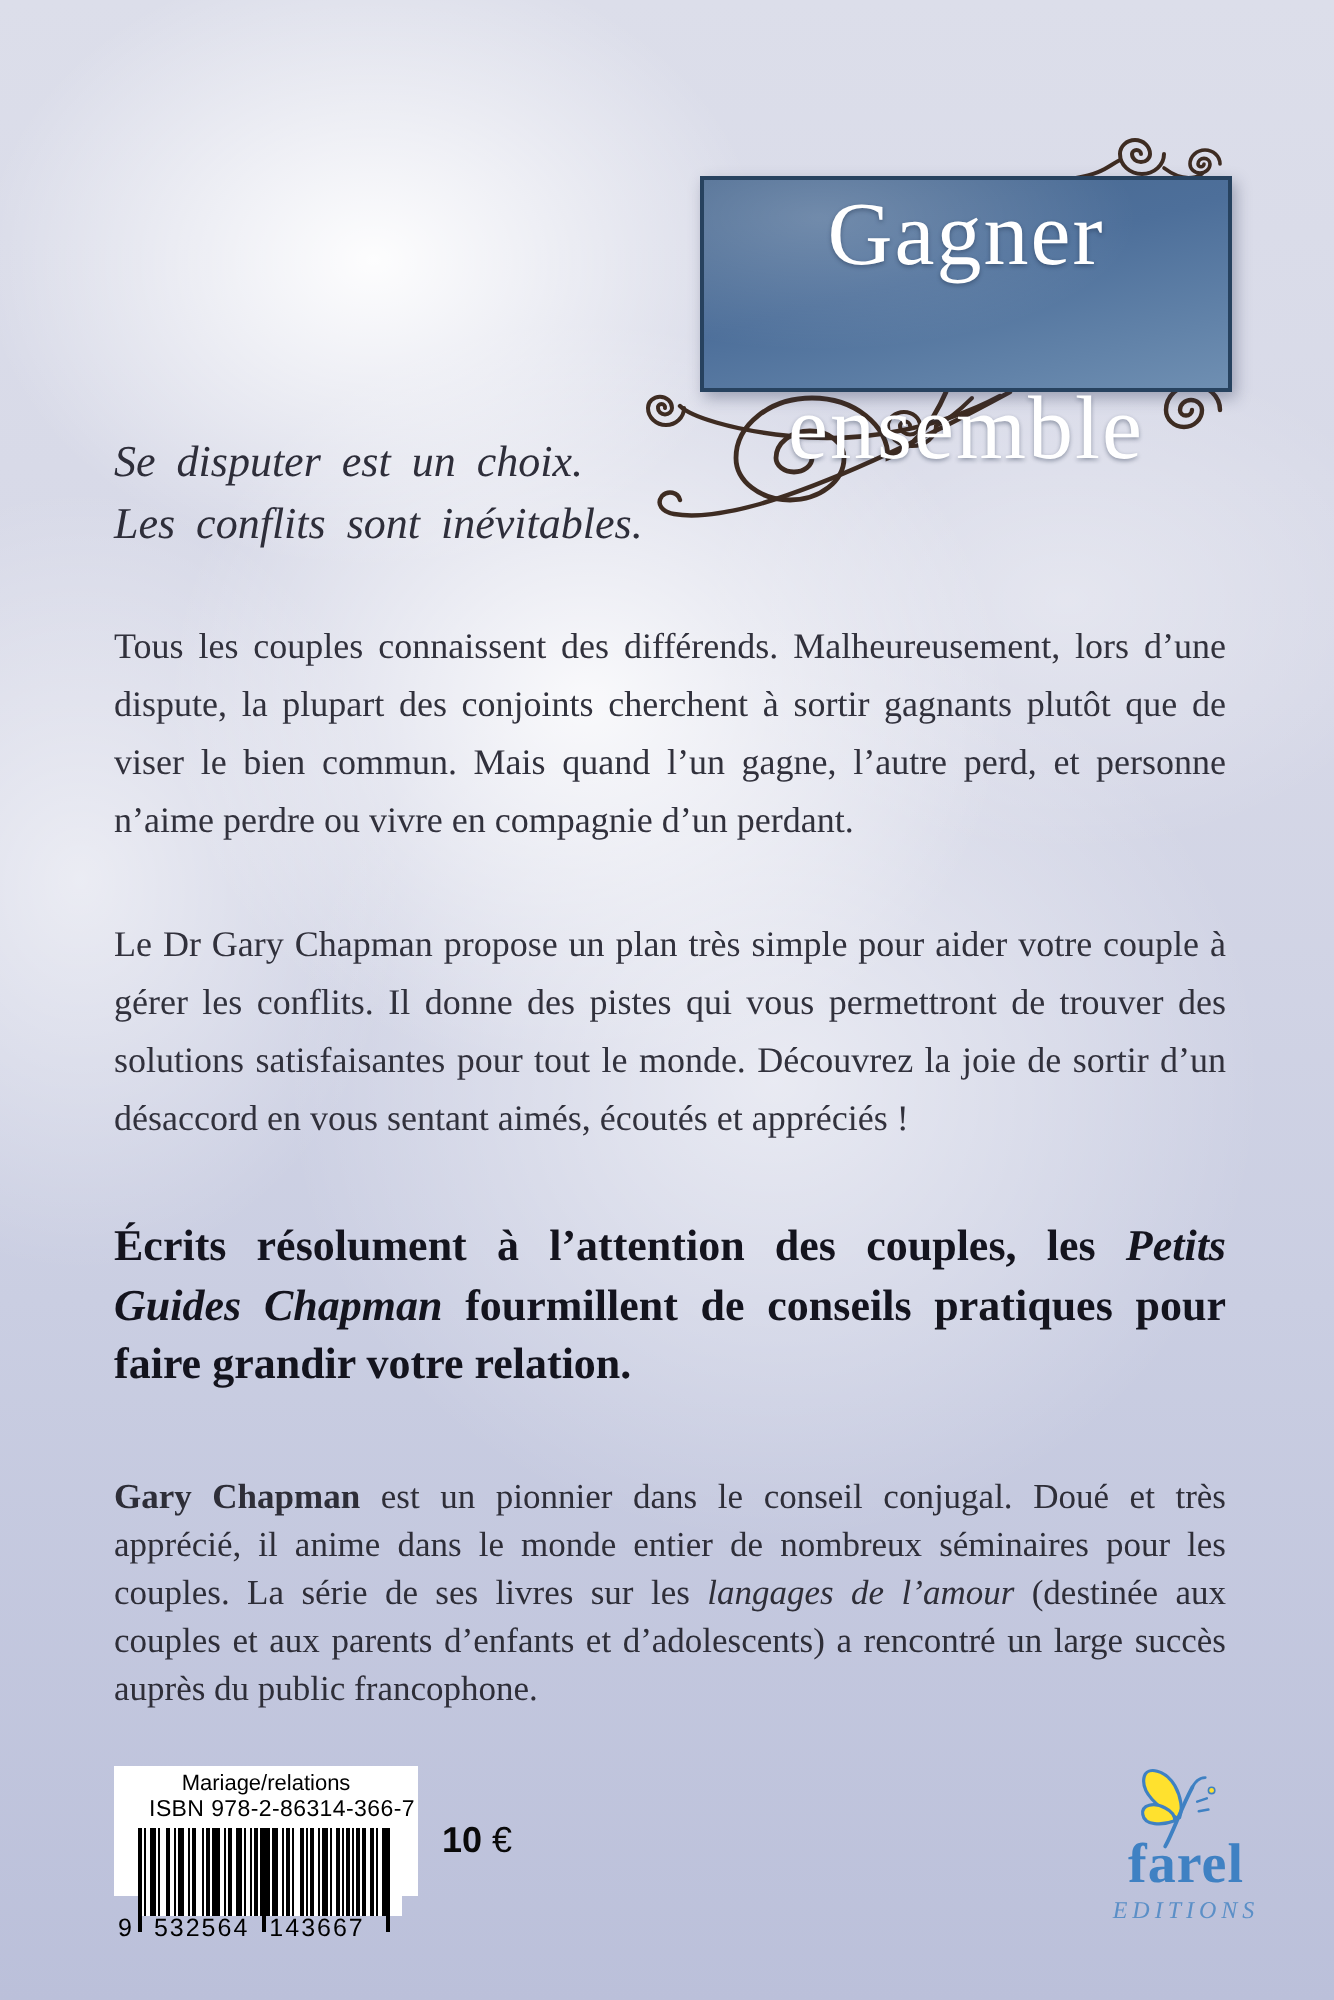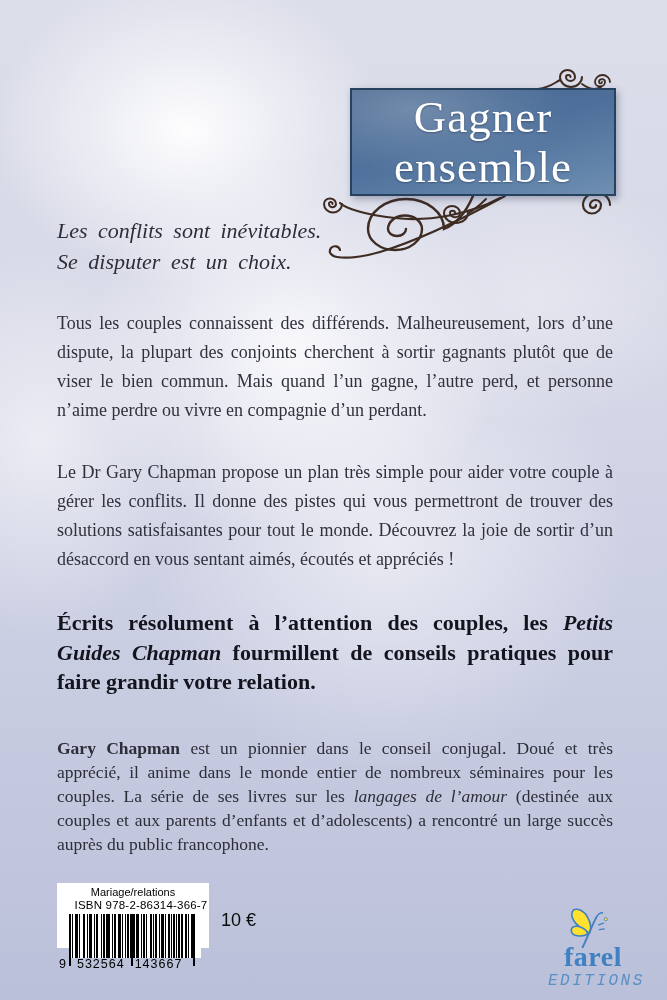--- a/index.html
+++ b/index.html
@@ -15,21 +15,21 @@
       linear-gradient(180deg,#dcdeea 0%,#d6d8e7 35%,#cacee2 65%,#bbc0da 100%);
   }
   .title-box{
     position:absolute; left:350px; top:88px; width:262px; height:104px;
     border:2px solid #27425f; box-shadow:2px 3px 7px rgba(40,50,80,0.35);
     background:
       radial-gradient(ellipse at 22% 18%, rgba(255,255,255,0.22), rgba(255,255,255,0) 55%),
       linear-gradient(165deg,#47678f 0%,#4d6f9a 45%,#6283a9 80%,#6f8fb2 100%);
     display:flex; flex-direction:column; justify-content:center; align-items:center;
   }
-  .title-line{color:#fff; font-size:45px; line-height:50px; letter-spacing:1px; text-shadow:0 1px 2px rgba(20,35,60,0.4);}
+  .title-line{color:#fff; font-size:45px; line-height:50px; letter-spacing:1px; text-shadow:0 1px 2px rgba(20,35,60,0.4);margin-top:47px;}
   .ornament{position:absolute; left:300px; top:50px; width:367px; height:240px; pointer-events:none;}
   .tagline{position:absolute; left:57px; top:215px; width:300px; font-style:italic; font-size:22px; line-height:31px; color:#2e2e3a; word-spacing:5px;}
   .para{position:absolute; left:57px; width:556px; font-size:18px; line-height:29px; color:#31313c; text-align:justify;}
   .p1{top:291px;} .p2{top:440px;}
   .highlight{position:absolute; left:57px; top:586px; width:556px; font-size:22px; line-height:29.5px; color:#14141e; font-weight:bold; text-align:justify;}
   .highlight .it{font-style:italic;}
   .bio{position:absolute; left:57px; top:718px; width:556px; font-size:17.5px; line-height:24px; color:#2e2e38; text-align:justify;}
   .bio .name{font-weight:bold;}
   .bio .it{font-style:italic;}
   .barcode-box{
@@ -52,25 +52,25 @@
       #000 81px 83px,#fff 83px 84px,#000 84px 85px,#fff 85px 86px,#000 86px 88px,#fff 88px 90px,
       #000 90px 91px,#fff 91px 92px,#000 92px 95px,#fff 95px 96px,#000 96px 97px,#fff 97px 99px,
       #000 99px 101px,#fff 101px 102px,#000 102px 103px,#fff 103px 104px,#000 104px 106px,#fff 106px 107px,
       #000 107px 108px,#fff 108px 109px,#000 109px 111px,#fff 111px 112px,#000 112px 114px,#fff 114px 116px,
       #000 116px 118px,#fff 118px 119px,#000 119px 120px,#fff 120px 122px,#000 122px 126px,#fff 126px 132px);
   }
   .guard{position:absolute; width:2px; height:52px; background:#000; top:0;}
   .g1{left:0px;} .g2{left:62px;} .g3{left:124px;}
   .bc-digits{display:flex; justify-content:flex-start; gap:10px; font-size:12.5px; line-height:14px; padding-left:2px; margin-top:-1px; letter-spacing:1px;}
   .price{position:absolute; left:221px; top:910px; font-family:"Liberation Sans","DejaVu Sans",sans-serif; font-size:18px; color:#0a0a0a;}
-  .price .amt{font-weight:normal;}
-  .publisher{position:absolute; left:548px; top:904px; width:90px; text-align:center;}
+  .price .amt{font-weight:bold;}
+  .publisher{position:absolute; left:548px; top:880px; width:90px; text-align:center;}
   .butterfly{display:block; margin:0 auto -8px 14px; width:54px; height:48px;}
   .pub-name{font-size:28px; line-height:26px; font-weight:bold; color:#3f81c3; font-family:"Liberation Serif",serif; letter-spacing:0.5px;}
-  .pub-sub{font-size:16px; letter-spacing:2.5px; font-style:italic; color:#5b8fc7; font-family:Liberation Mono, monospace; margin-top:2px;}
+  .pub-sub{font-size:12px; letter-spacing:2.5px; font-style:italic; color:#5b8fc7; font-family:Liberation Serif, serif; margin-top:2px;}
 </style>
 </head>
 <body>
 
 <div class="cover">
 
   <svg class="ornament" viewBox="300 50 367 240" fill="none" stroke="#3e2c22" stroke-linecap="round">
 
     <path stroke-width="2" d="M 462 94 C 495 89 515 92 538 89 C 551 87 554 83 560 80"></path>
     <path stroke-width="2" d="M 582 77 A 11 10 0 1 1 560 77 A 7.5 7 0 1 1 575 77 A 4.5 4 0 1 1 566 77 A 2.2 2 0 1 1 570.5 77"></path>
@@ -89,22 +89,22 @@
 
     <path stroke-width="2" d="M 486 199 C 480 205 474 210 468 213 A 12 10 0 1 1 444 213 A 8 7 0 1 1 460 213 A 5 4.2 0 1 1 450 213 A 2.5 2.2 0 1 1 455 213"></path>
   </svg>
 
   <div class="title-box">
     <div class="title-line">Gagner</div>
     <div class="title-line">ensemble</div>
   </div>
 
   <div class="tagline">
+    <div>Se disputer est un choix.</div>
     <div>Les conflits sont inévitables.</div>
-    <div>Se disputer est un choix.</div>
   </div>
 
   <p class="para p1">Tous les couples connaissent des différends. Malheureusement, lors d’une dispute, la plupart des conjoints cherchent à sortir gagnants plutôt que de viser le bien commun. Mais quand l’un gagne, l’autre perd, et personne n’aime perdre ou vivre en compagnie d’un perdant.</p>
   <p class="para p2">Le Dr Gary Chapman propose un plan très simple pour aider votre couple à gérer les conflits. Il donne des pistes qui vous permettront de trouver des solutions satisfaisantes pour tout le monde. Découvrez la joie de sortir d’un désaccord en vous sentant aimés, écoutés et appréciés !</p>
 
   <p class="highlight"><span>Écrits résolument à l’attention des couples, les </span><span class="it">Petits Guides Chapman</span><span> fourmillent de conseils pratiques pour faire grandir votre relation.</span></p>
 
   <p class="bio"><span class="name">Gary Chapman</span><span> est un pionnier dans le conseil conjugal. Doué et très apprécié, il anime dans le monde entier de nombreux séminaires pour les couples. La série de ses livres sur les </span><span class="it">langages de l’amour</span><span> (destinée aux couples et aux parents d’enfants et d’adolescents) a rencontré un large succès auprès du public francophone.</span></p>
 
   <div class="barcode-box">

